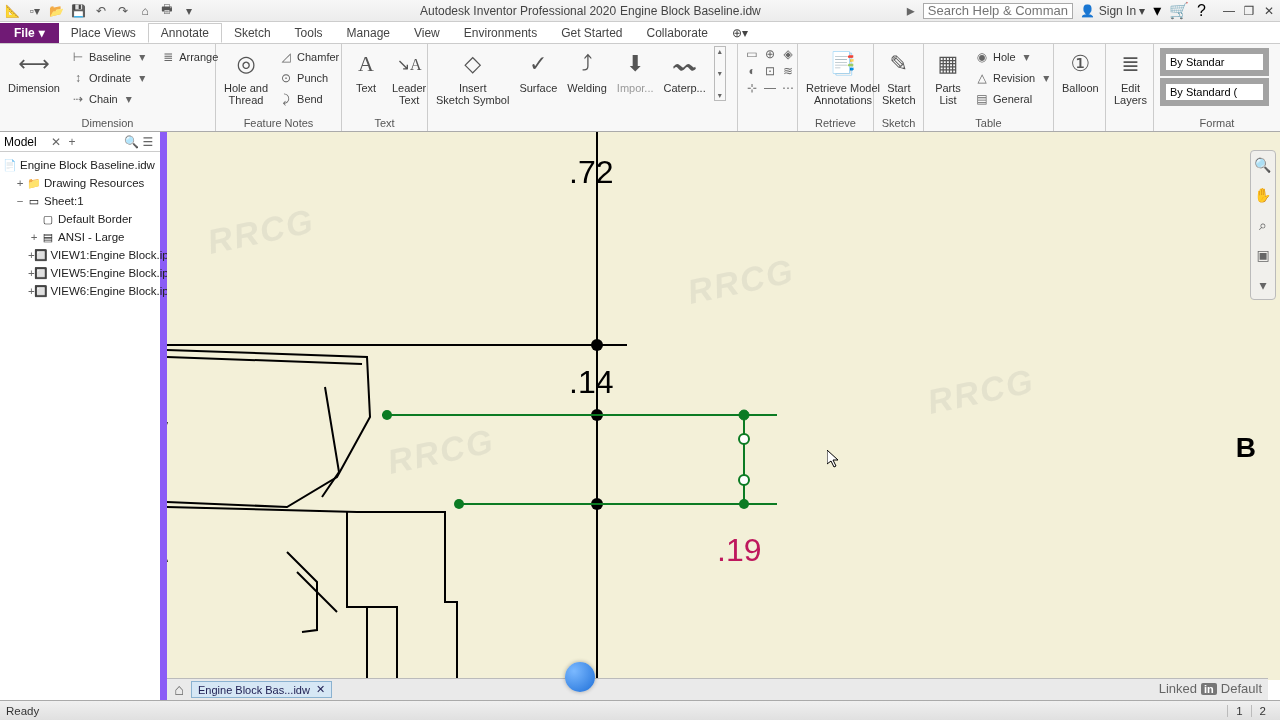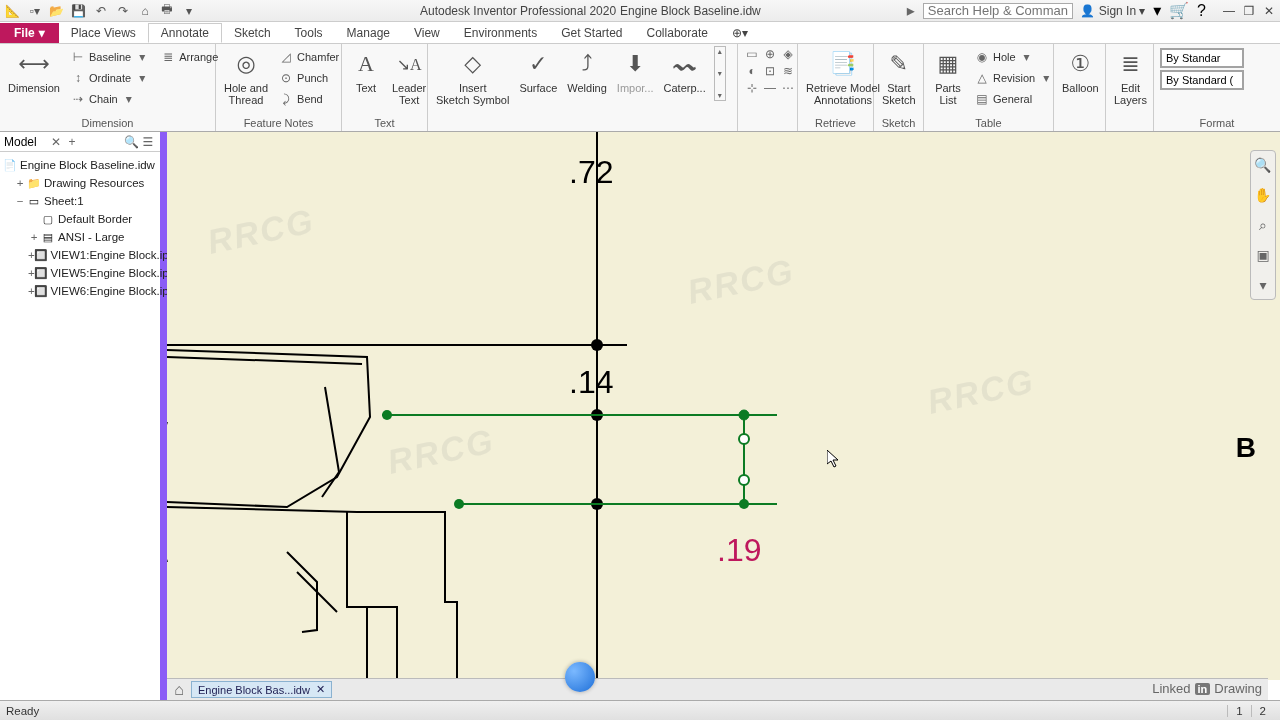--- a/index.html
+++ b/index.html
@@ -12,35 +12,35 @@
 .titlebar .app-title { position: absolute; left: 420px; color: #444; font-size: 12px; }
 .titlebar .doc-title { position: absolute; left: 620px; color: #444; font-size: 12px; }
 .titlebar .right { margin-left: auto; display: flex; align-items: center; gap: 8px; }
 .searchbox { width: 150px; height: 16px; border: 1px solid #aaa; background: #fff; font-size: 13px; color: #888; padding: 0 4px; }
 .signin { display: flex; align-items: center; gap: 3px; font-size: 12px; color: #444; }
 .wctl { display: flex; gap: 6px; margin-left: 8px; }
 .wctl span { width: 14px; height: 14px; display: flex; align-items: center; justify-content: center; color: #444; font-size: 12px; }
 
 
 .ribbon-tabs { height: 22px; display: flex; align-items: center; background: #fff; border-bottom: 1px solid #ccc; }
-.ribbon-tabs .file-tab { background: #be185d; color: #fff; height: 20px; padding: 0 14px; display: flex; align-items: center; font-size: 12px; font-weight: bold; }
+.ribbon-tabs .file-tab { background: #701a75; color: #fff; height: 20px; padding: 0 14px; display: flex; align-items: center; font-size: 12px; font-weight: bold; }
 .ribbon-tabs .tab { padding: 0 12px; font-size: 12px; color: #444; height: 20px; display: flex; align-items: center; cursor: pointer; }
 .ribbon-tabs .tab.active { border: 1px solid #ccc; border-bottom: 1px solid #fff; background: #fff; margin-bottom: -1px; }
 
 
 .ribbon { height: 88px; background: #f8f8f8; display: flex; border-bottom: 1px solid #aaa; }
 .panel { border-right: 1px solid #ccc; padding: 2px 6px; display: flex; flex-direction: column; justify-content: space-between; }
 .panel-label { font-size: 11px; color: #555; text-align: center; padding: 2px 0 0 0; }
 .panel-body { display: flex; align-items: flex-start; gap: 6px; flex: 1; }
 .vbtn { display: flex; flex-direction: column; align-items: center; font-size: 11px; color: #333; gap: 2px; padding: 2px; cursor: pointer; }
 .vbtn .big-ico { width: 32px; height: 32px; display: flex; align-items: center; justify-content: center; font-size: 22px; color: #555; }
 .smrow { display: flex; align-items: center; gap: 3px; font-size: 11px; color: #333; height: 21px; padding: 0 2px; cursor: pointer; }
 .smico { width: 16px; height: 16px; display: inline-flex; align-items: center; justify-content: center; color: #666; font-size: 12px; }
 .stackv { display: flex; flex-direction: column; }
-.format-row { font-size: 11px; padding: 2px 4px; border: 2px solid #a3a3a3; background: #fff; width: 84px; white-space: nowrap; overflow: hidden; margin-bottom: 2px; }
+.format-row { font-size: 11px; padding: 2px 4px; border: 6px solid #a3a3a3; background: #fff; width: 109px; white-space: nowrap; overflow: hidden; margin-bottom: 2px; }
 .gallery-spin { width: 12px; display: flex; flex-direction: column; justify-content: space-between; height: 55px; border: 1px solid #bbb; font-size: 8px; color: #666; align-items: center; }
 
 
 .browser { position: absolute; left: 0; top: 132px; width: 167px; bottom: 20px; background: #fff; border-right: 7px solid #8b5cf6; }
 .browser-head { height: 20px; border-bottom: 1px solid #ccc; display: flex; align-items: center; padding: 0 4px; font-size: 12px; }
 .browser-head .btitle { flex: 1; }
 .browser-head .bico { width: 16px; text-align: center; color: #666; cursor: pointer; }
 .tree { padding: 4px 2px; font-size: 11.5px; color: #222; }
 .tree-item { display: flex; align-items: center; height: 18px; white-space: nowrap; }
 .tree-item .exp { width: 12px; text-align: center; color: #666; }
@@ -462,21 +462,21 @@
   <div class="dtab">
     <span>Engine Block Bas...idw</span>
     <span>✕</span>
   </div>
 </div>
 
 <div class="footer-circle"></div>
 <div class="footer-logo">
   <span>Linked</span>
   <span class="liq">in</span>
-  <span>Drawing</span>
+  <span>Default</span>
 </div>
 
 <div class="statusbar">
   <span>Ready</span>
   <span class="spacer"></span>
   <span class="cell">1</span>
   <span class="cell">2</span>
 </div>
 
 </body></html>

